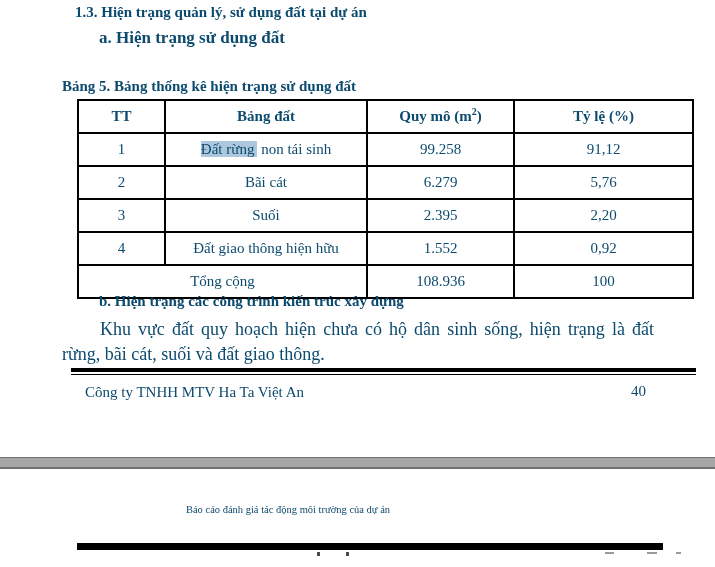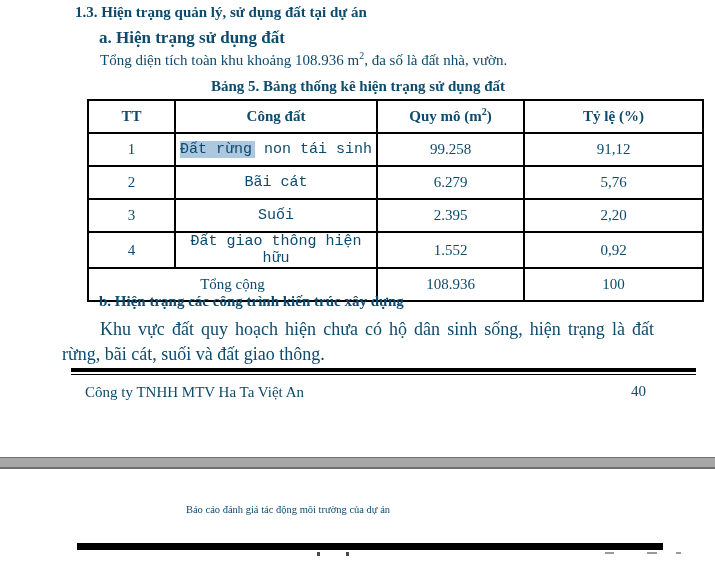--- a/index.html
+++ b/index.html
@@ -14,42 +14,42 @@
     color:#0c4a6e;
   }
   .abs{position:absolute;}
   .b{font-weight:bold;}
 
   
   .heading-13{left:75px;top:4px;font-size:15px;}
   .heading-a{left:99px;top:28px;font-size:17px;}
   .para-a{left:100px;top:52px;font-size:15px;}
   sup.s2{font-size:10px;vertical-align:super;line-height:0;}
-  .table-caption{left:62px;top:78px;width:592px;text-align:center;font-size:15px;}
+  .table-caption{left:62px;top:78px;width:592px;font-size:15px;}
 
   
   table.land{
-    position:absolute;left:87px;top:99px;
+    position:absolute;left:77px;top:99px;
     border-collapse:collapse;table-layout:fixed;width:615px;padding-left:16px;
   }
   table.land td,table.land th{
     border:2px solid #000;
     font-size:15px;
     height:31px;
     padding:0;
     text-align:center;
     vertical-align:middle;
     font-weight:normal;
   }
   table.land th{font-weight:bold;}
   .col-tt{width:87px;}
   .col-type{width:202px;}
   .col-area{width:147px;}
   .col-ratio{width:179px;}
-  td.type-cell{text-align:left;padding-left:7px;font-family:Liberation Mono, monospace;}
+  td.type-cell{text-align:left;padding-left:7px;}
   tr.total-row td{font-weight:normal;}
   .hl{background:#adc8de;padding-right:3px;}
 
   .heading-b{left:99px;top:293px;font-size:15px;}
   .para-b{
     left:62px;top:317px;width:592px;
     font-size:18px;line-height:25px;
     text-indent:38px;text-align:justify;
   }
 
@@ -82,35 +82,34 @@
 </style>
 </head>
 <body>
 
 <div class="screen">
 
   <div class="abs b heading-13">1.3. Hiện trạng quản lý, sử dụng đất tại dự án</div>
 
   <div class="abs b heading-a">a. Hiện trạng sử dụng đất</div>
 
-  <div class="abs para-a"><span>Tổng diện tích toàn khu khoảng 108.936 m</span><sup class="s2">2</sup><span>, đa số là đất nhà, vườn.</span></div>
 
   <div class="abs b table-caption">Bảng 5. Bảng thống kê hiện trạng sử dụng đất</div>
 
   <table class="land">
     <colgroup>
       <col class="col-tt">
         <col class="col-type">
         <col class="col-area">
         <col class="col-ratio">
     </colgroup>
     <tbody>
         <tr>
       <th>TT</th>
-      <th>Công đất</th>
+      <th>Bảng đất</th>
       <th><span>Quy mô (m</span><sup class="s2">2</sup><span>)</span></th>
       <th>Tỷ lệ (%)</th>
     </tr>
     <tr>
       <td>1</td>
       <td class="type-cell"><span class="hl">Đất rừng</span><span> non tái sinh</span></td>
       <td>99.258</td>
       <td>91,12</td>
     </tr>
     <tr>

